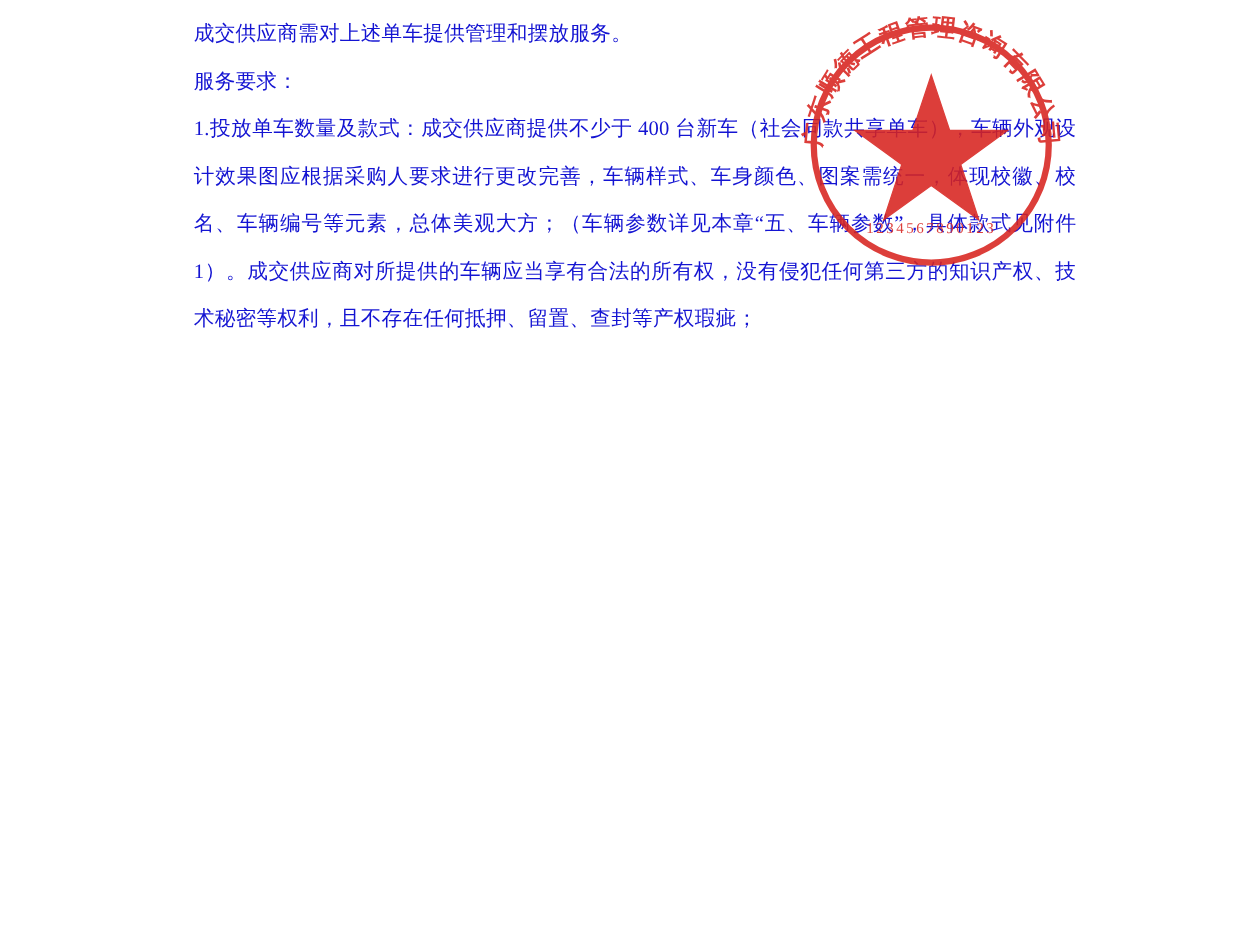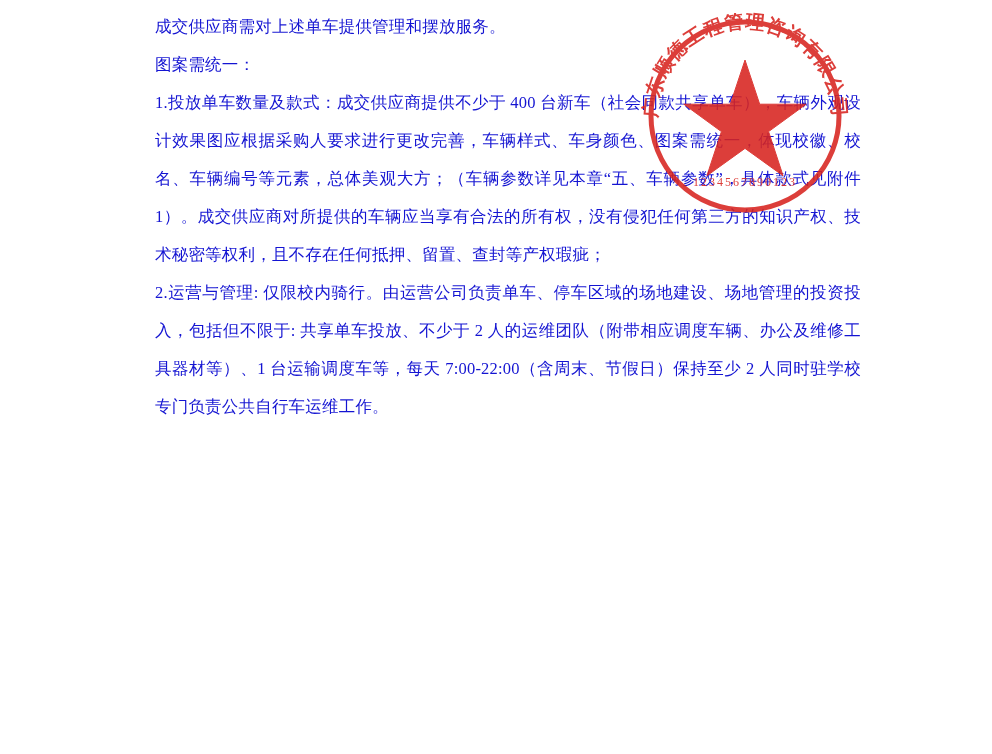--- a/index.html
+++ b/index.html
@@ -63,23 +63,22 @@
     letter-spacing: 2px;
   }
 </style>
 </head>
 <body>
 
 <div id="page">
 
   <div class="doc-body">
     <p class="para indent0">成交供应商需对上述单车提供管理和摆放服务。</p>
-    <p class="para indent0">图案需统一：</p>
+    <p class="para indent0">服务要求：</p>
     <p class="para indent0">1.投放单车数量及款式：成交供应商提供不少于 400 台新车（社会同款共享单车），车辆外观设计效果图应根据采购人要求进行更改完善，车辆样式、车身颜色、图案需统一，体现校徽、校名、车辆编号等元素，总体美观大方；（车辆参数详见本章“五、车辆参数”，具体款式见附件 1）。成交供应商对所提供的车辆应当享有合法的所有权，没有侵犯任何第三方的知识产权、技术秘密等权利，且不存在任何抵押、留置、查封等产权瑕疵；</p>
-    <p class="para indent0">2.运营与管理: 仅限校内骑行。由运营公司负责单车、停车区域的场地建设、场地管理的投资投入，包括但不限于: 共享单车投放、不少于 2 人的运维团队（附带相应调度车辆、办公及维修工具器材等）、1 台运输调度车等，每天 7:00-22:00（含周末、节假日）保持至少 2 人同时驻学校专门负责公共自行车运维工作。</p>
   </div>
 
   <div class="stamp-layer">
     <svg width="216" height="216" viewBox="0 0 216 216" xmlns="http://www.w3.org/2000/svg">
       <defs>
         <path id="ringpath" d="M 108,108 m -80,0 a 80,80 0 1,1 160,0 a 80,80 0 1,1 -160,0"></path>
         <path id="ringpath-top" d="M 20,108 a 88,88 0 0 1 176,0"></path>
       </defs>
       <g opacity="0.88">
         <circle cx="108" cy="108" r="94" fill="none" stroke="#d8241f" stroke-width="5"></circle>

